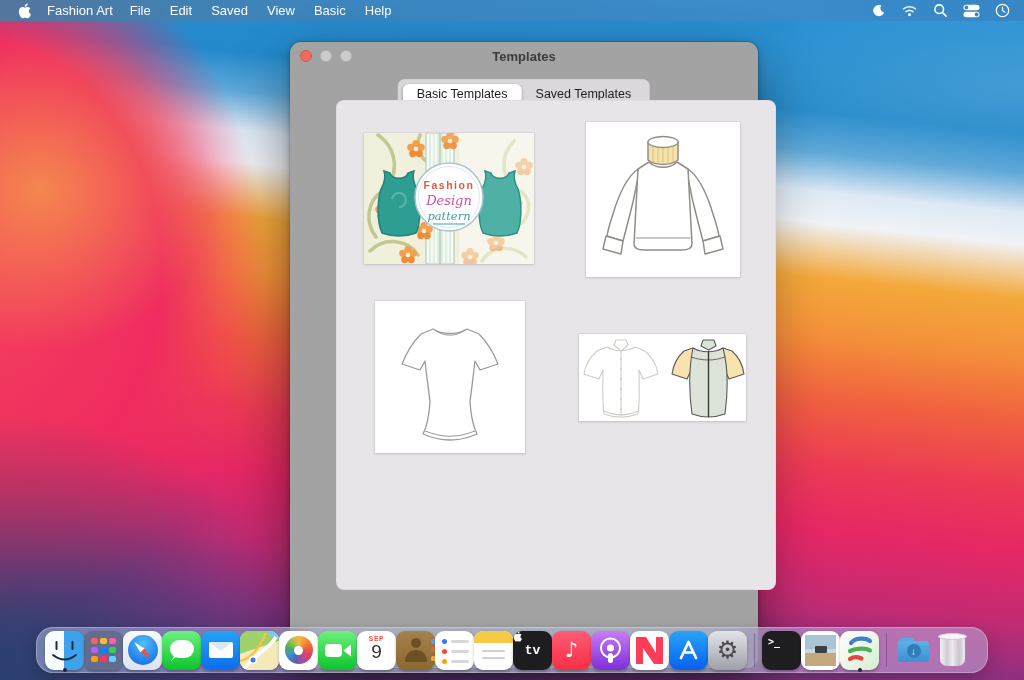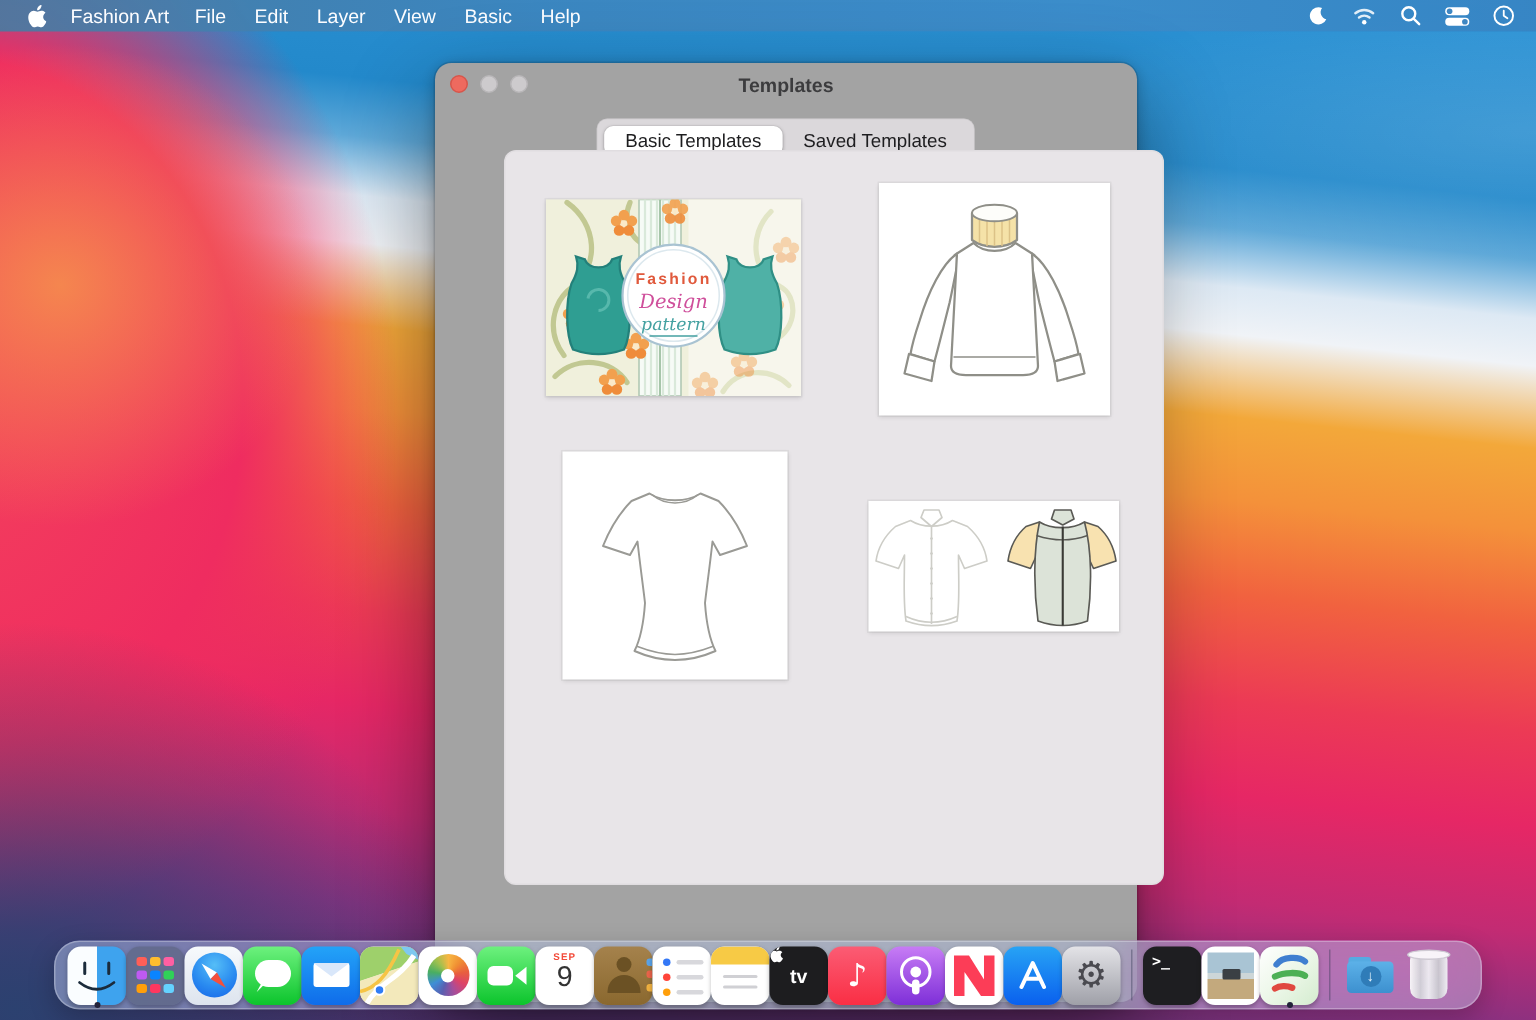--- a/index.html
+++ b/index.html
@@ -95,21 +95,21 @@
   .ct-tabs{position:absolute;right:0;top:8px;display:flex;flex-direction:column;gap:3.5px;}
   .ct-tabs i{width:4px;height:5px;border-radius:2px 0 0 2px;}
   .di.reminders{background:#fff;}
   .rem-rows{position:absolute;left:7px;top:8px;display:flex;flex-direction:column;gap:5px;}
   .rem-rows span{display:flex;align-items:center;gap:4px;}
   .rem-rows i{width:5px;height:5px;border-radius:50%;}
   .rem-rows b{width:18px;height:3px;border-radius:2px;background:#d8d8dc;}
   .di.notes{background:#fff;}
   .notes-band{position:absolute;left:0;top:0;right:0;height:12px;background:#f7ca45;}
   .notes-line{position:absolute;left:8px;width:23px;height:2.5px;border-radius:2px;background:#d0d0d4;}
-  .di.tv{background:#1d1d1f;display:flex;align-items:center;justify-content:center;gap:2px;}
+  .di.tv{background:#1d1d1f;display:flex;align-items:center;justify-content:center;gap:2px;font-family:Liberation Mono, monospace;}
   .tv-label{color:#fff;font-size:13px;font-weight:600;}
   .di.music{background:linear-gradient(180deg,#fb5c74,#fa2e44);display:flex;align-items:center;justify-content:center;}
   .music-note{color:#fff;font-size:21px;font-family:"DejaVu Sans",sans-serif;line-height:1;}
   .di.podcasts{background:linear-gradient(180deg,#c77cf5,#7e2fd8);}
   .di.news{background:#fff;}
   .di.appstore{background:linear-gradient(180deg,#27a3f5,#0a60ee);}
   .di.settings{background:linear-gradient(180deg,#e3e3e7,#9fa0a8);display:flex;align-items:center;justify-content:center;}
   .gear{color:#4a4a50;font-size:24px;font-family:"DejaVu Sans",sans-serif;line-height:1;}
   .di.terminal{background:#1e1e21;}
   .term-prompt{position:absolute;left:6px;top:5px;color:#fff;font-family:"DejaVu Sans Mono",monospace;font-size:10px;font-weight:700;}
@@ -137,21 +137,21 @@
 
 <div class="menubar">
   <span class="apple">
     <svg width="13" height="16" viewBox="0 0 14 17">
       <path fill="#fff" d="M11.6 8.9c0-2 1.6-3 1.7-3.1-.9-1.3-2.3-1.5-2.8-1.5-1.2-.1-2.4.7-3 .7-.6 0-1.6-.7-2.6-.7-1.3 0-2.6.8-3.3 2-1.4 2.4-.4 6 1 8 .7 1 1.5 2.1 2.5 2 1 0 1.4-.6 2.6-.6 1.2 0 1.5.6 2.6.6 1.1 0 1.8-1 2.5-2 .8-1.1 1.1-2.2 1.1-2.3-.1 0-2.2-.9-2.3-3.1zM9.6 2.9c.5-.7.9-1.6.8-2.6-.8 0-1.7.5-2.3 1.2-.5.6-1 1.6-.8 2.5.9.1 1.8-.4 2.3-1.1z"></path>
     </svg>
   </span>
   <span class="menu-item appname">Fashion Art</span>
   <span class="menu-item">File</span>
   <span class="menu-item">Edit</span>
-  <span class="menu-item">Layer</span>
+  <span class="menu-item">Saved</span>
   <span class="menu-item">View</span>
   <span class="menu-item">Basic</span>
   <span class="menu-item">Help</span>
 
   <span class="status-cluster">
     <svg width="15" height="15" viewBox="0 0 20 20">
       <path fill="#fff" d="M13.8 3.2A7.6 7.6 0 1 0 17.6 13 6.2 6.2 0 0 1 13.8 3.2Z"></path>
     </svg>
     <svg width="17" height="13" viewBox="0 0 18 14">
       <path d="M2.6 5.2a10 10 0 0 1 12.8 0" stroke="#fff" stroke-width="1.7" fill="none" stroke-linecap="round" opacity=".85"></path>

